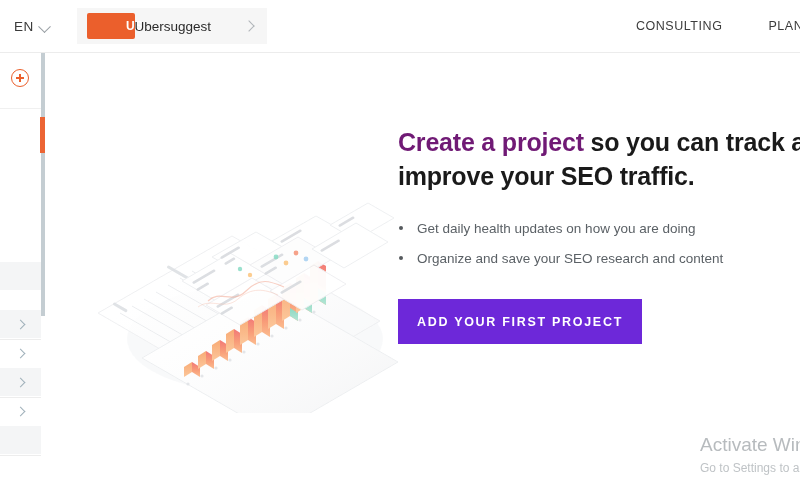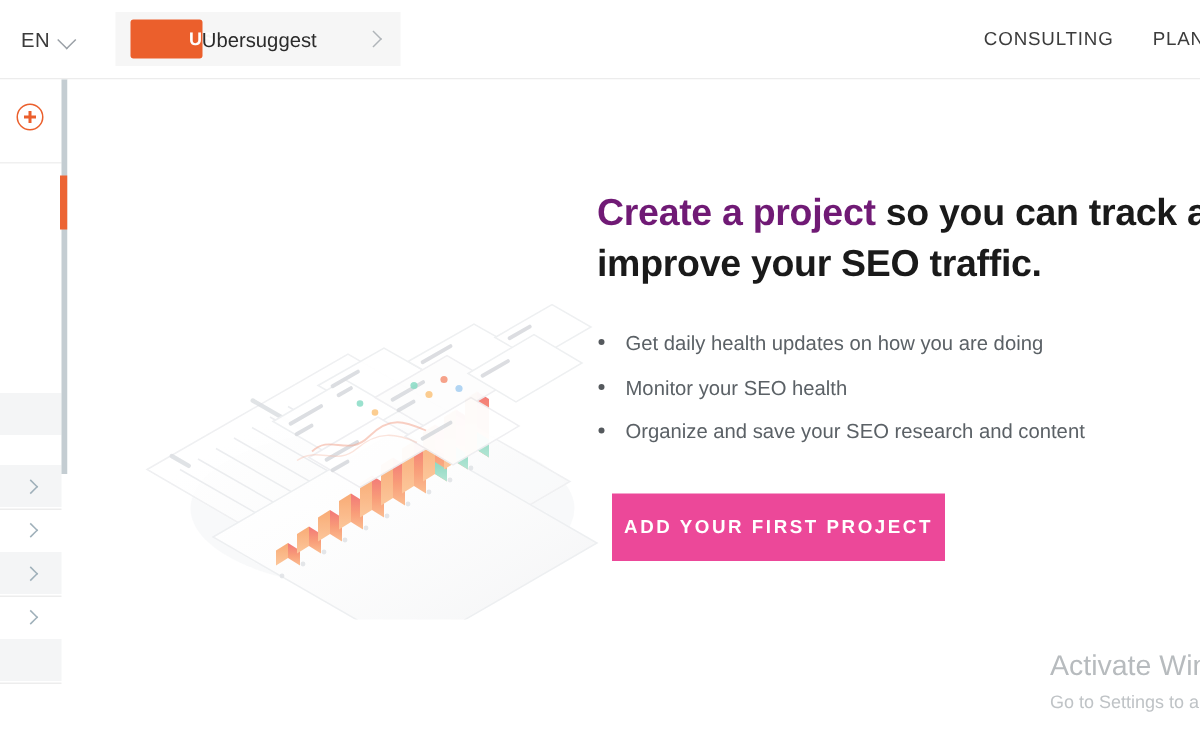--- a/index.html
+++ b/index.html
@@ -59,21 +59,21 @@
   .chev-right {
     width: 8px; height: 8px;
     border-top: 1.4px solid #b0b5b9;
     border-right: 1.4px solid #b0b5b9;
     transform: rotate(45deg);
     flex: 0 0 auto;
     margin-right: 4px;
   }
   .nav {
     margin-left: auto;
-    display: flex; align-items: center; gap: 26px;
+    display: flex; align-items: center; gap: 46px;
     padding-right: 0;
   }
   .nav-item {
     font-size: 12.5px; letter-spacing: .55px;
     color: #3c3c3c; white-space: nowrap; cursor: pointer;
   }
   .nav-item.last { margin-right: -38px; }
 
   
   .rail {
@@ -164,23 +164,23 @@
     margin-bottom: 12.5px;
   }
   .bullets li::before {
     content: ""; position: absolute;
     left: 1px; top: 6px;
     width: 4px; height: 4px; border-radius: 50%;
     background: #55595d;
   }
 
   .cta {
-    margin-top: 20px; margin-left: 10px;
-    width: 222px; height: 45px;
-    background: #ec4899;
+    margin-top: 20px; 
+    width: 244px; height: 45px;
+    background: #6d28d9;
     border: none;
     color: #ffffff;
     font-family: "Liberation Sans", sans-serif;
     font-size: 12.5px; font-weight: 700;
     letter-spacing: 1.7px;
     cursor: pointer;
   }
 
   
   .watermark {
@@ -397,21 +397,20 @@
 
     <div class="copy">
 
       <h1 class="headline">
         <span class="hl-accent">Create a project</span><span> so you can track an</span>
         <span class="line2">improve your SEO traffic.</span>
       </h1>
 
       <ul class="bullets">
         <li>Get daily health updates on how you are doing</li>
-        <li>Monitor your SEO health</li>
         <li>Organize and save your SEO research and content</li>
       </ul>
 
       <button class="cta">ADD YOUR FIRST PROJECT</button>
     </div>
   </div>
 
   <div class="watermark">
     <div class="wm-title">Activate Windo</div>
     <div class="wm-sub">Go to Settings to a</div>

